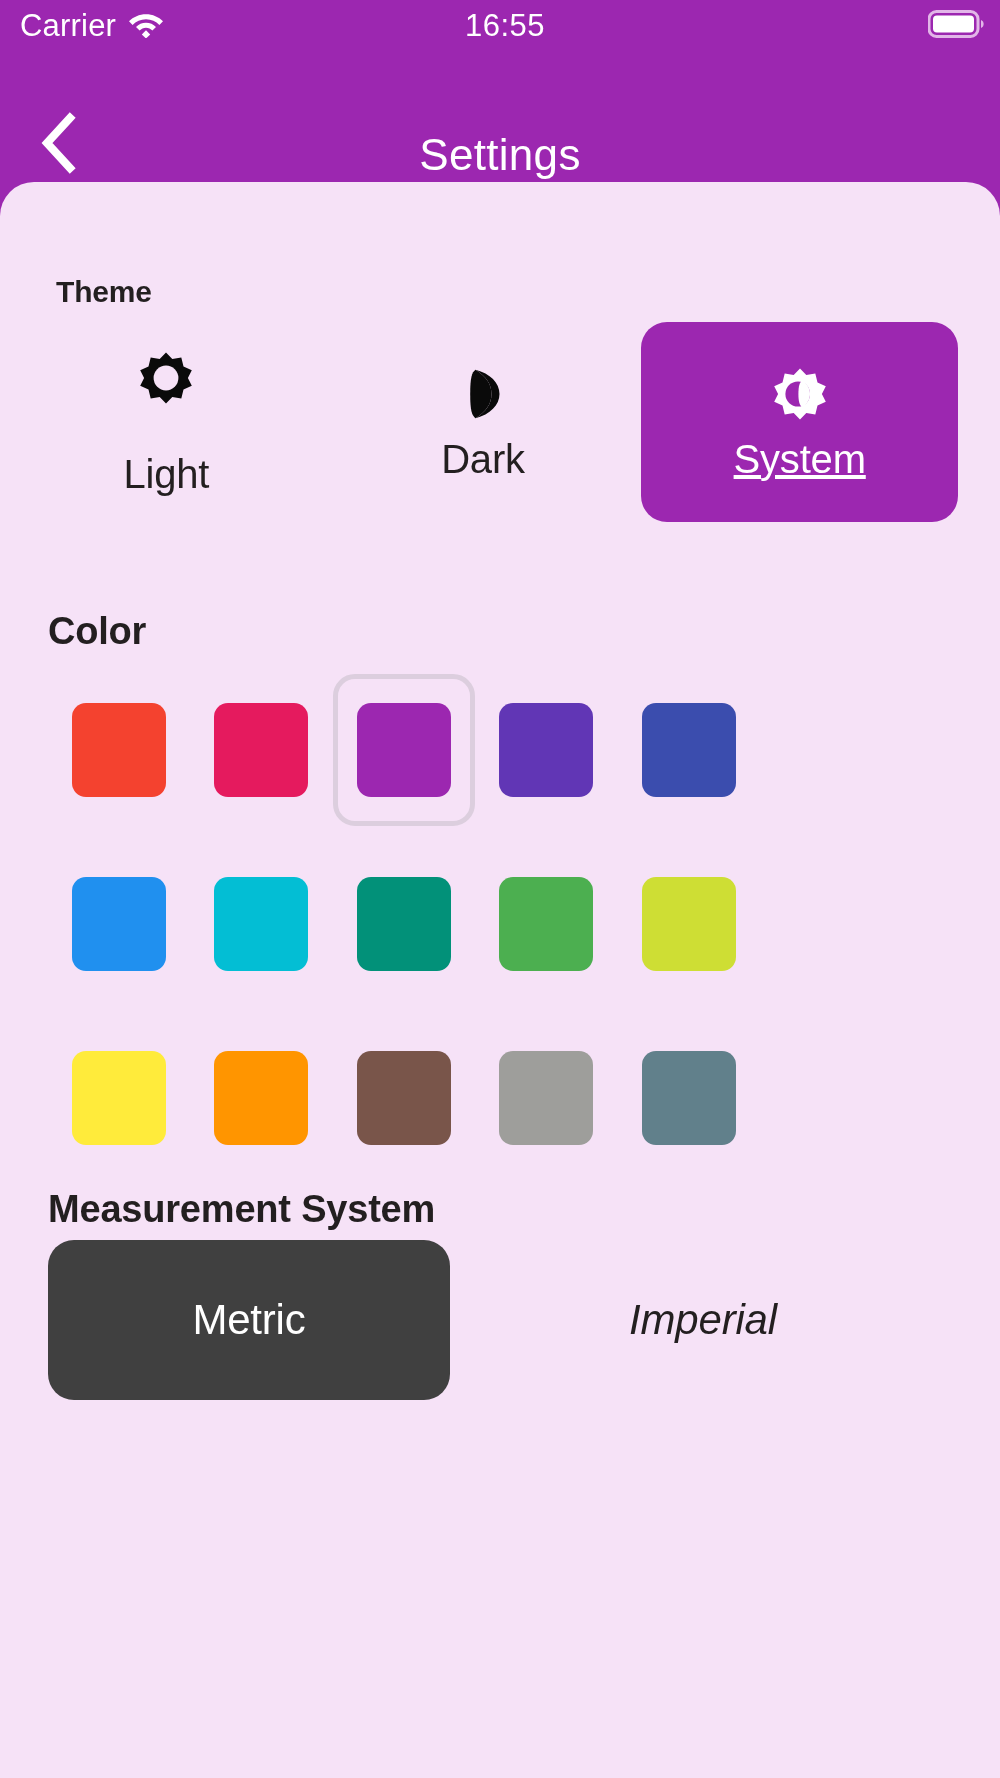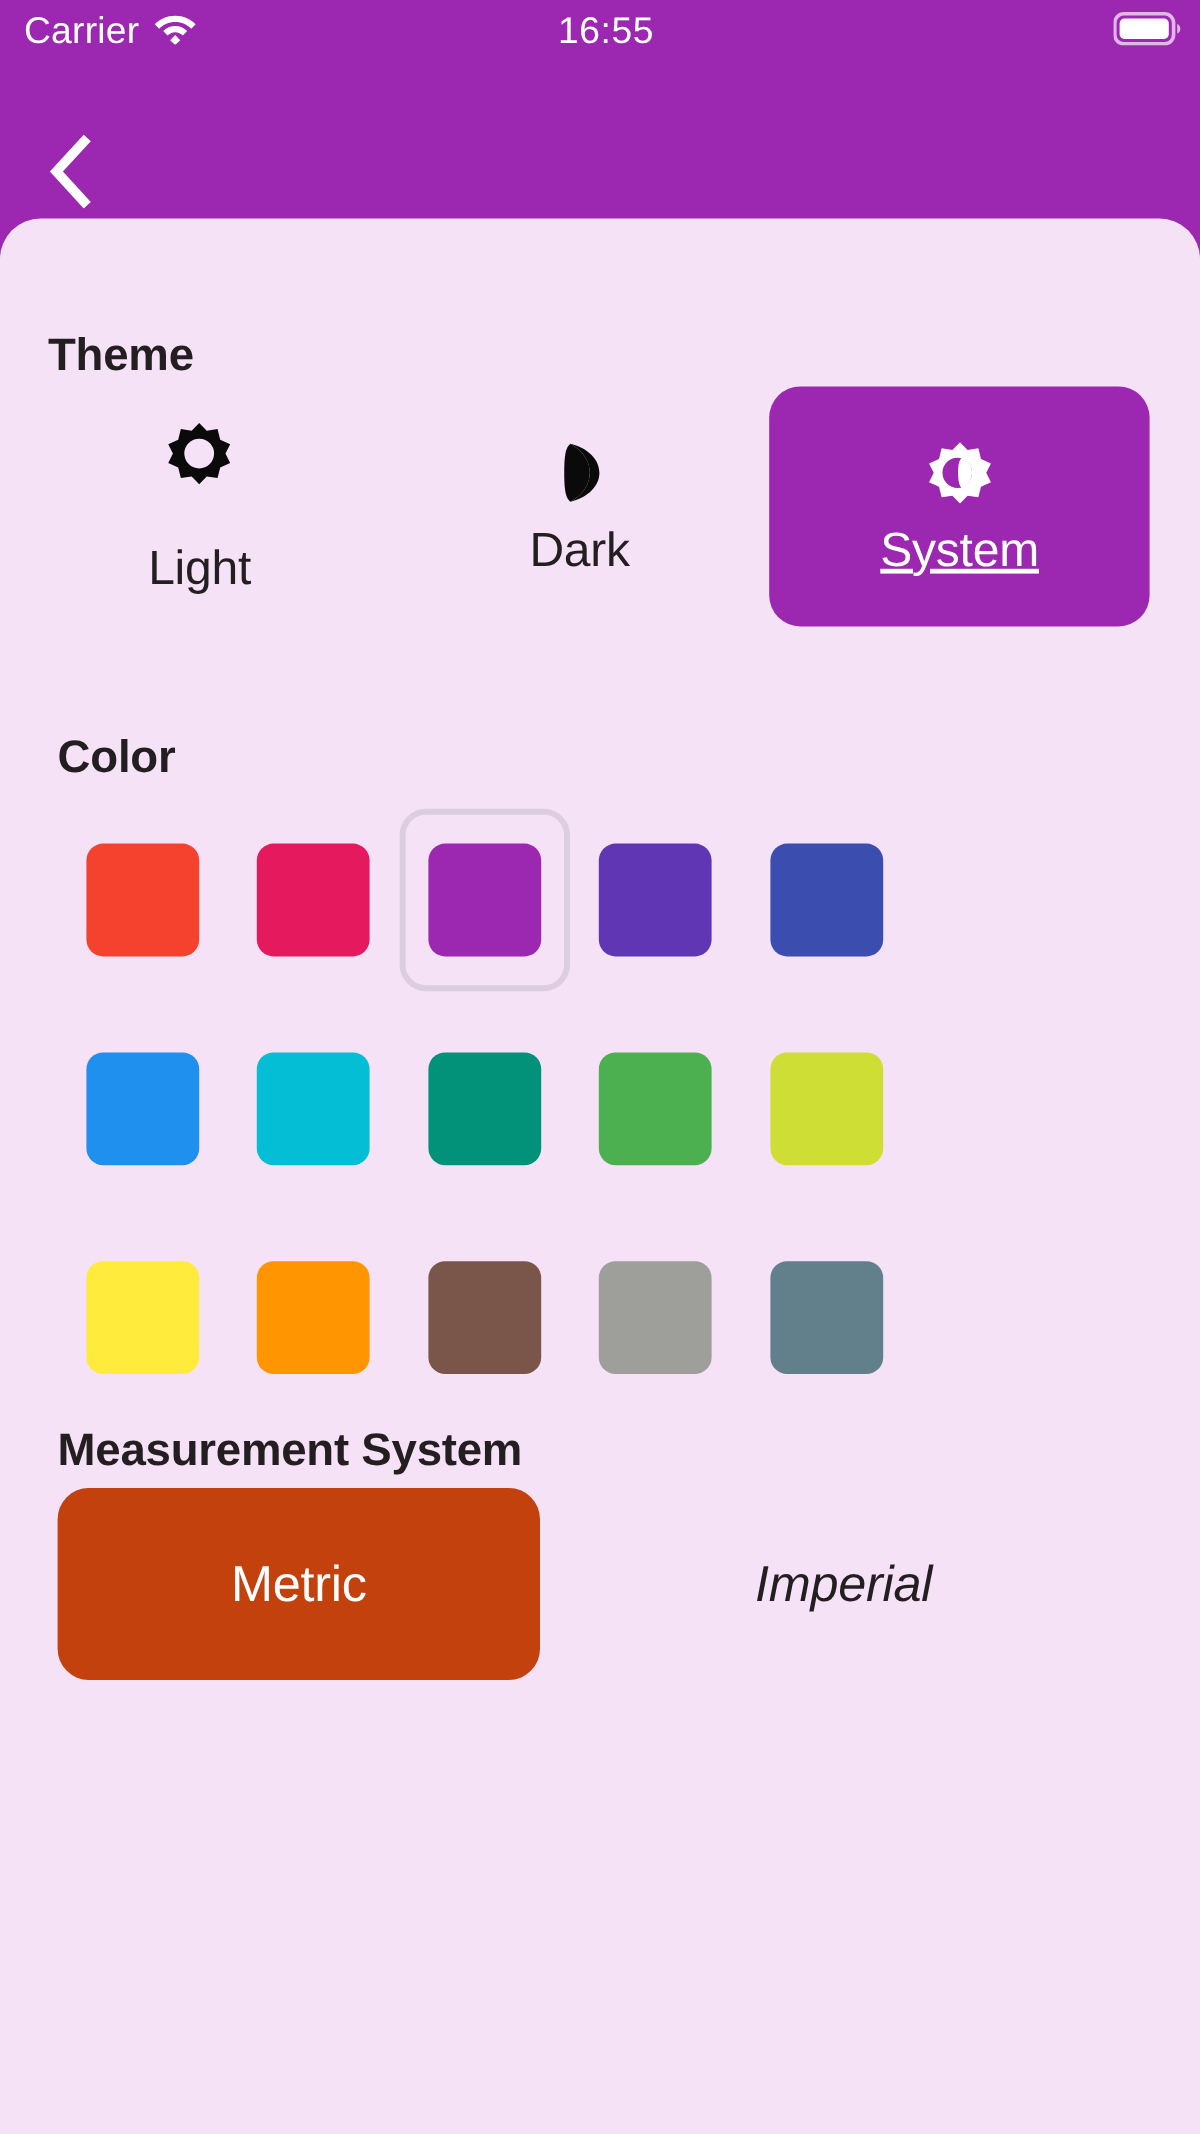--- a/index.html
+++ b/index.html
@@ -34,21 +34,21 @@
 
   
   .sheet {
     position:absolute; top:182px; left:0; width:1000px; height:1596px;
     background:#F6E2F7; border-top-left-radius:34px; border-top-right-radius:34px;
   }
 
   .section-title {
     color:#231F20; font-weight:bold; letter-spacing:-.2px;
   }
-  #theme-title { position:absolute; left:40px; top:93px; font-size:38px; }
+  #theme-title { position:absolute; left:56px; top:93px; font-size:30px; }
   #color-title { position:absolute; left:48px; top:428px; font-size:38px; }
   #measure-title { position:absolute; left:48px; top:1006px; font-size:38px; }
 
   
   .theme-row {
     position:absolute; left:0; top:140px; width:1000px; height:200px;
     display:flex;
   }
   .theme-opt {
     flex:1; display:flex; flex-direction:column; align-items:center;
@@ -81,21 +81,21 @@
 
   
   .measure-row {
     position:absolute; left:0; top:1058px; width:1000px; height:160px;
     display:flex;
   }
   .measure-opt {
     flex:1; display:flex; align-items:center; justify-content:center;
     border-radius:26px; font-size:42px; color:#231F20; letter-spacing:-.2px;
   }
-  .measure-opt.selected { background:#c2410c; color:#ffffff; }
+  .measure-opt.selected { background:#404040; color:#ffffff; }
   .measure-row .measure-opt:nth-child(1){ margin-left:48px; margin-right:52px; }
   .measure-row .measure-opt:nth-child(2){ margin-right:96px;font-style:italic; }
 </style>
 </head>
 <body>
 
 <div class="phone">
 
   <div class="statusbar">
     <div class="sb-left">
@@ -121,20 +121,21 @@
   </div>
 
   <div class="navbar">
     <div class="nav-back">
       <span>
         <svg width="44" height="62" viewBox="0 0 44 62">
           <path d="M33 6 L10 31 L33 56" fill="none" stroke="#ffffff" stroke-width="8" stroke-linecap="square" stroke-linejoin="miter"></path>
         </svg>
       </span>
     </div>
+    <div class="nav-title">Settings</div>
   </div>
 
   <div class="sheet">
 
     <div class="section-title" id="theme-title">Theme</div>
 
     <div class="theme-row">
 
       <div class="theme-opt">
         <span class="theme-icon">

